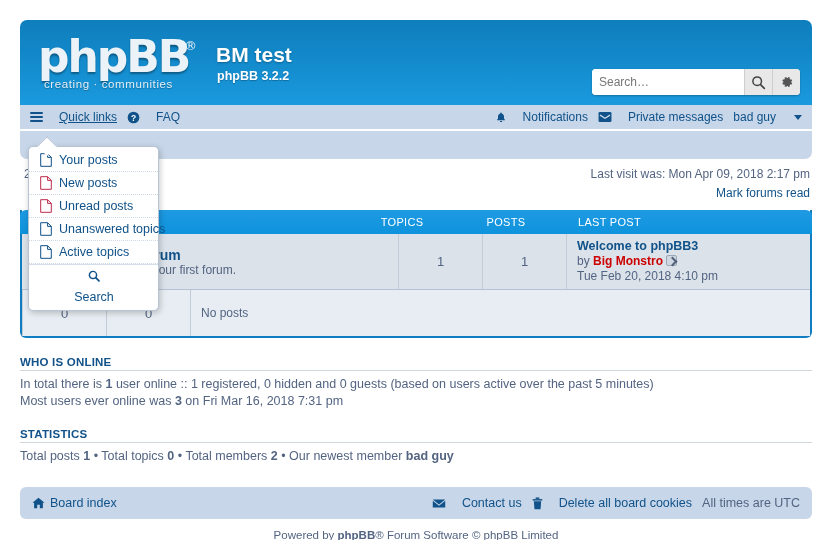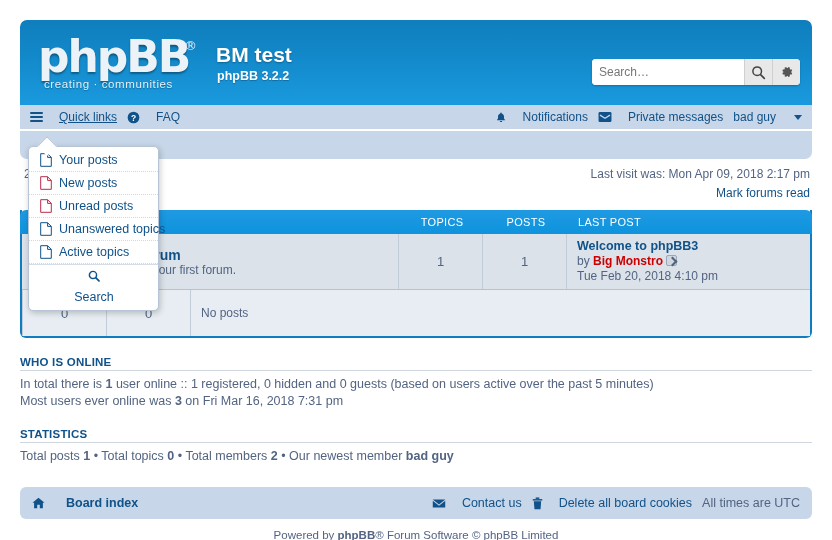--- a/index.html
+++ b/index.html
@@ -77,21 +77,21 @@
     left: 197px; top: 49px;
     color: #ffffff;
     font-size: 12.5px;
     font-weight: bold;
     text-shadow: 0 1px 1px rgba(0,0,0,.25);
   }
 
   
   .search-box {
     position: absolute;
-    right: 12px; top: 39px;
+    right: 12px; top: 49px;
     height: 26px;
     display: flex;
     align-items: stretch;
     background: #ffffff;
     border-radius: 4px;
     box-shadow: 0 1px 2px rgba(0,0,0,.25);
     overflow: hidden;
   }
   .search-input {
     width: 152px;
@@ -224,20 +224,21 @@
     height: 24px;
     background: linear-gradient(to bottom,#1f9ae2 0%, #0e93dd 100%);
     border-radius: 6px 6px 0 0;
     display: flex;
     align-items: center;
     color: #ffffff;
     font-size: 11px;
     letter-spacing: .3px;
     margin: -0px -2px 0 -2px;
     padding-left: 20px;
+    gap: 20px;
   }
   .col-name { flex: 1; }
   .col-topics { width: 84px; text-align: center; }
   .col-posts  { width: 84px; text-align: center; }
   .col-last   { width: 244px; padding-left: 10px; }
 
   .fl-row {
     display: flex;
     align-items: stretch;
     min-height: 46px;
@@ -327,21 +328,21 @@
   .footerbar {
     margin-top: 22px;
     height: 32px;
     background: #c7d6e8;
     border-radius: 6px;
     display: flex;
     align-items: center;
     padding: 0 12px;
     font-size: 12.5px;
   }
-  .fb-left { display: flex; align-items: center; gap: 21px; color: #105289; font-weight: bold; cursor: pointer; }
+  .fb-left { display: flex; align-items: center; gap: 5px; color: #105289; font-weight: normal; cursor: pointer; }
   .fb-right { margin-left: auto; display: flex; align-items: center; gap: 10px; }
   .fb-link { display: flex; align-items: center; gap: 16px; color: #105289; cursor: pointer; }
   .fb-static { color: #536482; }
   .copyright {
     margin-top: 10px;
     text-align: center;
     font-size: 11.5px;
     color: #536482;
   }
   .copyright b { color: #536482; }

